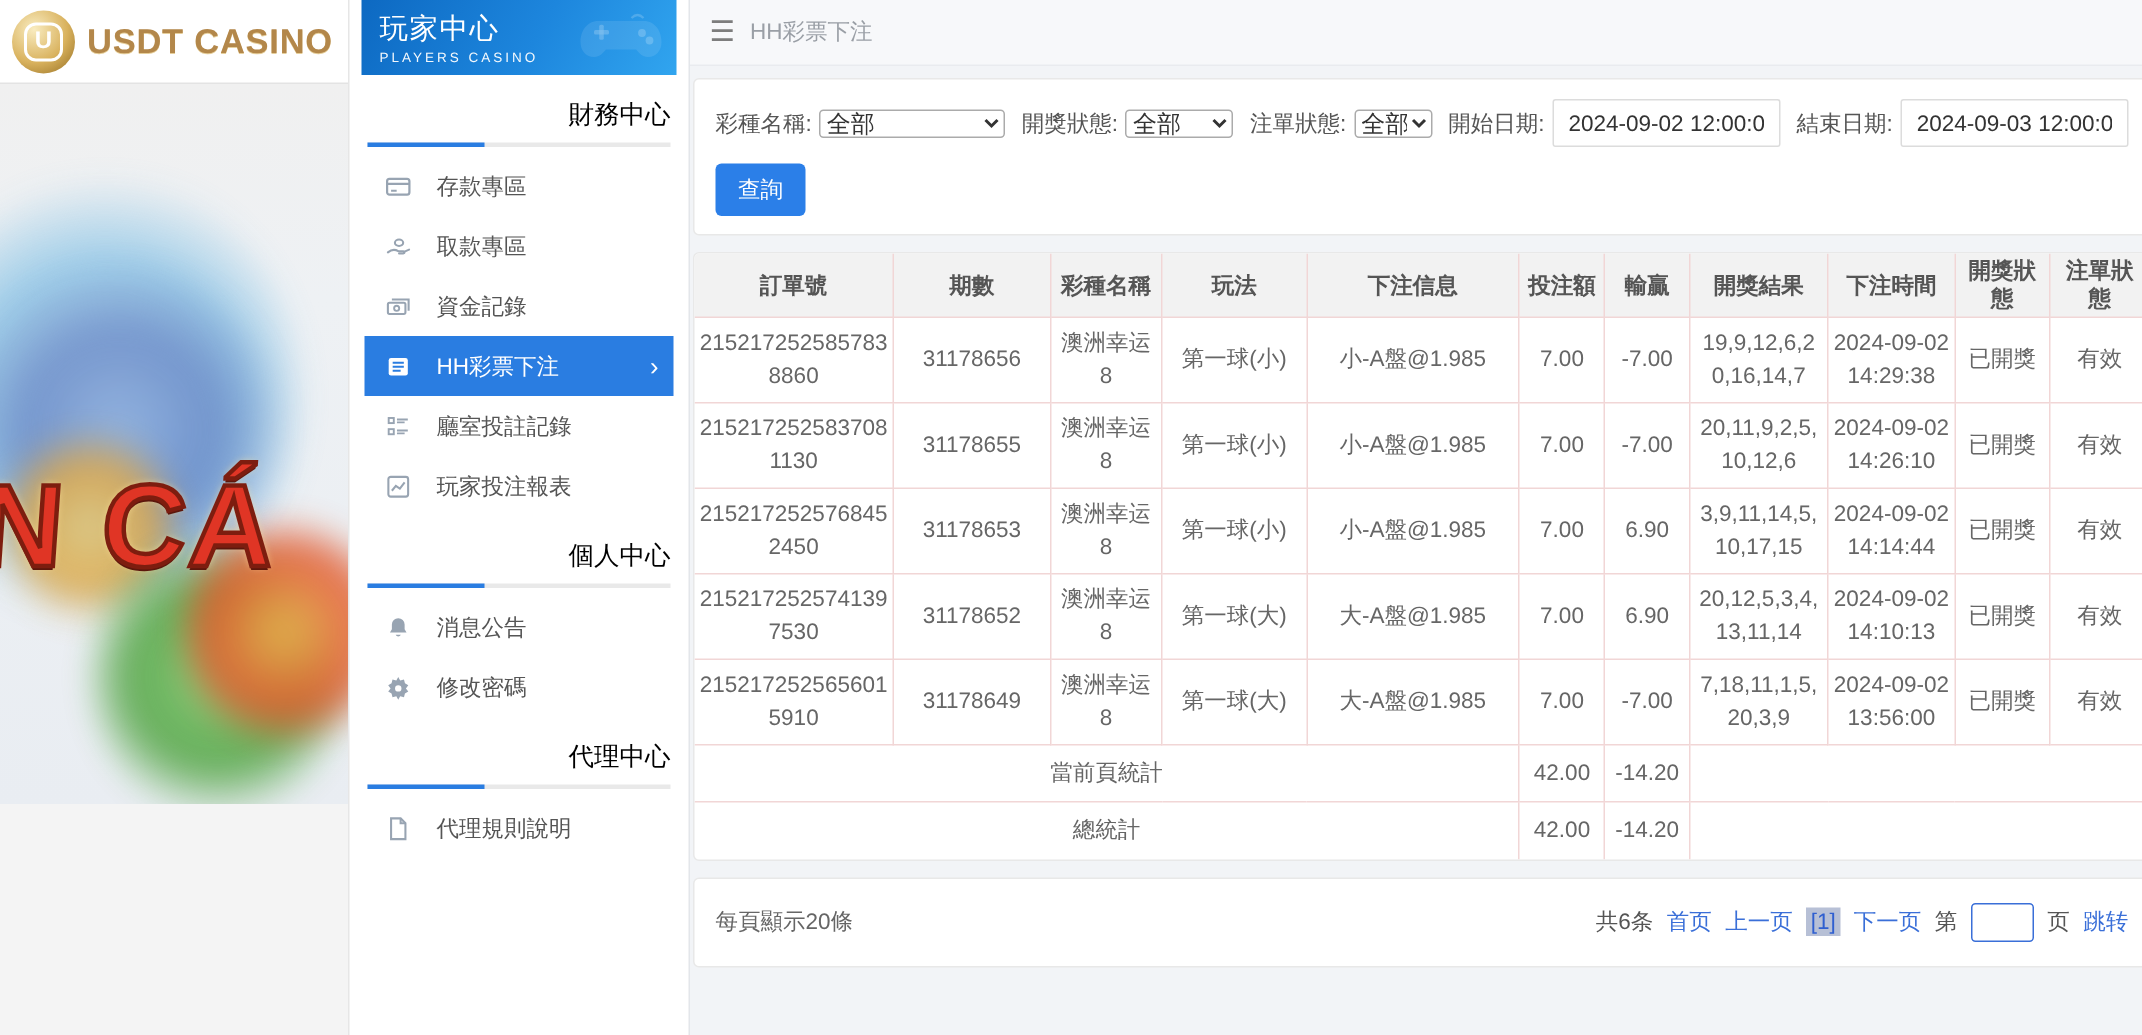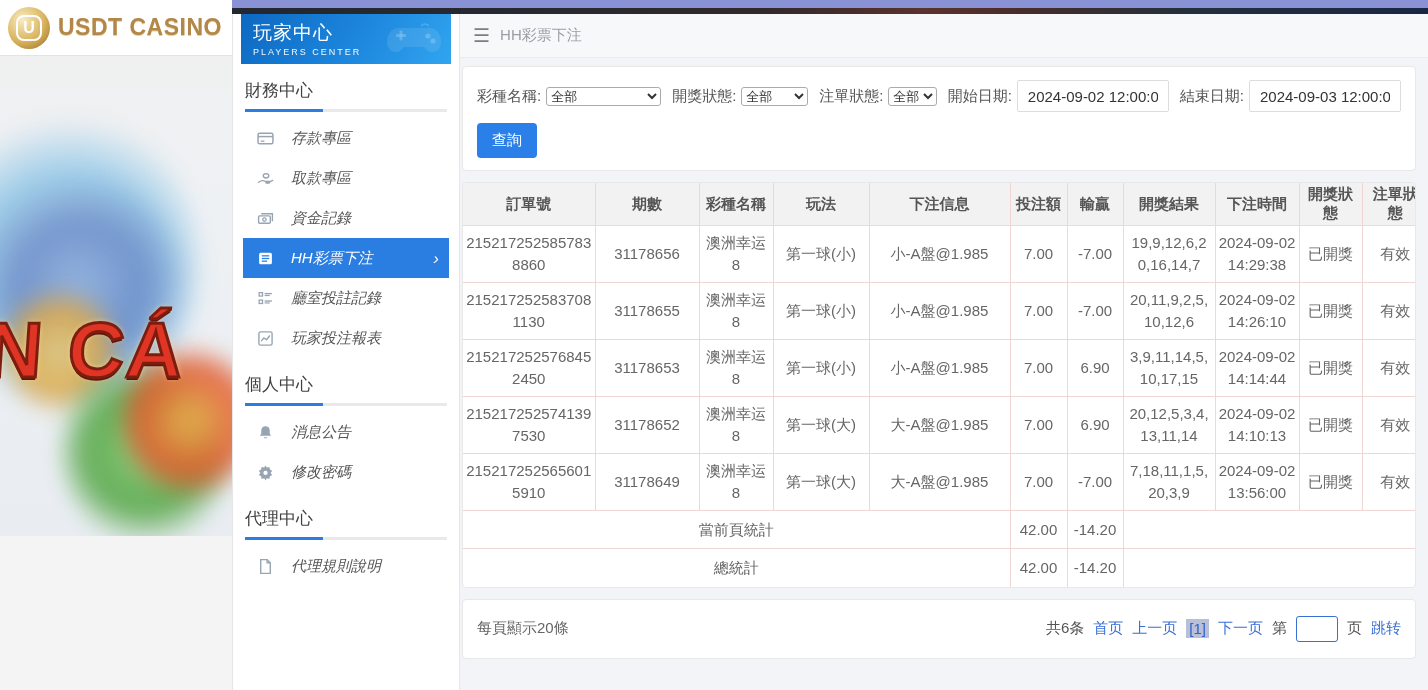--- a/index.html
+++ b/index.html
@@ -18,54 +18,54 @@
   .blob1 { left:-60px; top:60px; width:260px; height:300px; background:radial-gradient(circle,#bfe3f2 0%,#8fc6e6 45%,transparent 75%); }
   .blob2 { left:-30px; top:120px; width:220px; height:220px; background:radial-gradient(circle,#7e9fd8 0%,#5d7bc0 40%,transparent 72%); opacity:.7; }
   .blob3 { left:60px; top:300px; width:170px; height:190px; background:radial-gradient(circle,#7ecb6a 0%,#4da23e 45%,transparent 75%); }
   .blob4 { left:120px; top:290px; width:140px; height:150px; background:radial-gradient(circle,#f3b24a 0%,#e2572c 50%,transparent 78%); }
   .blob5 { left:0px; top:230px; width:120px; height:130px; background:radial-gradient(circle,#f6d77a 0%,#e8a93c 45%,transparent 75%); opacity:.8; }
   .art-title { position:absolute; left:-14px; bottom:140px; font-size:78px; font-weight:900; letter-spacing:2px; color:#e03525; -webkit-text-stroke:3px #7d1d0f; text-shadow:0 3px 0 #5c170c, 0 0 6px rgba(255,230,160,.9); transform:skewX(-4deg); white-space:nowrap; }
   .news-pill { position:absolute; left:128px; bottom:48px; width:150px; height:42px; background:#fff; border:1px solid #e4e7ee; border-radius:21px; box-shadow:0 3px 8px rgba(40,50,90,.12); display:flex; align-items:center; gap:8px; padding:0 8px 0 16px; color:#273052; font-weight:bold; font-size:15px; white-space:nowrap; overflow:hidden; }
   .speaker { color:#273052; flex:0 0 auto; display:flex; }
 
   
-  .right-wrap { position:absolute; left:232px; top:0; right:0; bottom:0; display:flex; flex-direction:column; }
+  .right-wrap { position:absolute; left:232px; top:0; right:0; bottom:0; display:flex; flex-direction:row; }
   .strip-top { height:8px; background:#8a92d6; flex:0 0 auto; }
   .strip-dark { height:6px; flex:0 0 auto; background:linear-gradient(90deg,#23272f 0%,#262a30 25%,#33292b 45%,#5a332c 58%,#472d2a 66%,#23303c 80%,#1a2744 100%); }
   .cols { flex:1; display:flex; min-height:0; }
 
   
   .sidebar { width:228px; flex:0 0 auto; background:#fff; border-left:1px solid #e6e6e6; border-right:1px solid #e3e6ea; padding:0 10px; overflow:hidden; }
   .sb-header { height:50px; background:linear-gradient(120deg,#0d69c2 0%,#1d86dd 55%,#31a5ef 100%); color:#fff; padding:6px 0 0 12px; position:relative; overflow:hidden; margin:0 -2px; }
   .sb-title { font-size:19px; letter-spacing:1px; }
   .sb-sub { font-size:9px; letter-spacing:2px; opacity:.95; margin-top:1px; }
   .gamepad { position:absolute; right:8px; top:6px; opacity:.45; }
-  .section-title { color:#404040; font-size:17px; margin:15px 2px 7px 2px; }
+  .section-title { color:#000000; font-size:17px; margin:15px 2px 7px 2px;text-align:right; }
   .section-rule { height:3px; background:#e9e9e9; position:relative; margin:0 2px 6px 2px; }
   .section-rule::before { content:""; position:absolute; left:0; top:0; width:78px; height:3px; background:#2a7de1; }
-  .menu-item { height:40px; display:flex; align-items:center; gap:17px; padding:0 10px 0 14px; font-size:15px; color:#555; cursor:pointer;font-style:italic; }
+  .menu-item { height:40px; display:flex; align-items:center; gap:17px; padding:0 10px 0 14px; font-size:15px; color:#555; cursor:pointer; }
   .mi-icon { width:17px; height:17px; color:#98a4b2; flex:0 0 auto; display:flex; }
   .mi-icon svg { width:17px; height:17px; }
   .menu-item.active { background:#2a7de1; color:#fff; }
   .menu-item.active .mi-icon { color:#fff; }
   .mi-chevron { margin-left:auto; font-size:17px; line-height:1; }
 
   
   .main { flex:1; min-width:0; display:flex; flex-direction:column; background:#f2f4f7; }
   .breadcrumb { height:44px; flex:0 0 auto; display:flex; align-items:center; gap:10px; padding:0 13px; background:#f7f8fa; border-bottom:1px solid #e9ebef; }
   .hamburger { color:#7d7d7d; font-size:19px; line-height:1; cursor:pointer; }
   .bc-title { color:#9a9fa6; font-size:15px; }
   .content { flex:1; min-height:0; padding:8px 12px 0 2px; display:flex; flex-direction:column; gap:11px; overflow:hidden; }
   .panel { background:#fff; border:1px solid #e8e8e8; border-radius:4px; }
 
   .filter-panel { padding:13px 14px 12px 14px; flex:0 0 auto; }
   .filter-row { display:flex; align-items:center; gap:5px; font-size:15px; color:#555; white-space:nowrap; }
   .filter-row label { margin-left:6px; }
   .filter-row label:first-child { margin-left:0; }
-  select { height:19px; border:1px solid #ababab; border-radius:3px; background:#fff; font-size:13px; color:#333; font-family:"Liberation Sans",sans-serif; }
+  select { height:19px; border:1px solid #ababab; border-radius:3px; background:#fff; font-size:16px; color:#333; font-family:"Liberation Sans",sans-serif; }
   .sel-lottery { width:124px; }
   .sel-draw { width:72px; }
   .sel-order { width:52px; }
   .date-input { height:32px; width:152px; border:1px solid #dcdcdc; border-radius:2px; padding:0 10px; font-size:15px; color:#333; font-family:"Liberation Sans",sans-serif; }
   .btn-search { margin-top:11px; background:#2b7fe8; color:#fff; border:none; border-radius:4px; padding:8px 15px; font-size:15px; cursor:pointer; font-family:"Liberation Sans",sans-serif; }
 
   .table-panel { flex:0 0 auto; overflow:hidden; }
   table.bets { width:100%; border-collapse:collapse; table-layout:fixed; font-size:15px; color:#666; }
   table.bets th { background:#f2f2f2; color:#555; font-weight:bold; height:42px; border:1px solid #f1d6d6; padding:2px 3px; }
   table.bets td { border:1px solid #f1d6d6; text-align:center; padding:5px 3px; height:57px; line-height:1.45; }
@@ -105,21 +105,21 @@
   </div>
 
   <div class="right-wrap">
     <div class="strip-top"></div>
     <div class="strip-dark"></div>
     <div class="cols">
 
       <div class="sidebar">
         <div class="sb-header">
           <div class="sb-title">玩家中心</div>
-          <div class="sb-sub">PLAYERS CENTER</div>
+          <div class="sb-sub">PLAYERS CASINO</div>
           <span class="gamepad">
             <svg width="58" height="40" viewBox="0 0 58 40">
                 <path d="M14 8 h30 c8 0 12 7 12 14 0 6-4 10-9 10-4 0-6-3-8-5 H19 c-2 2-4 5-8 5-5 0-9-4-9-10C2 15 6 8 14 8z" fill="rgba(255,255,255,.22)"></path>
                 <circle cx="43" cy="16" r="2.6" fill="rgba(255,255,255,.5)"></circle>
                 <circle cx="48" cy="21" r="2.6" fill="rgba(255,255,255,.5)"></circle>
                 <rect x="11" y="14" width="10" height="3" rx="1" fill="rgba(255,255,255,.5)"></rect>
                 <rect x="14.5" y="10.5" width="3" height="10" rx="1" fill="rgba(255,255,255,.5)"></rect>
                 <path d="M36 6 q4-4 8 0" stroke="rgba(255,255,255,.4)" stroke-width="1.5" fill="none"></path>
               </svg>
           </span>

